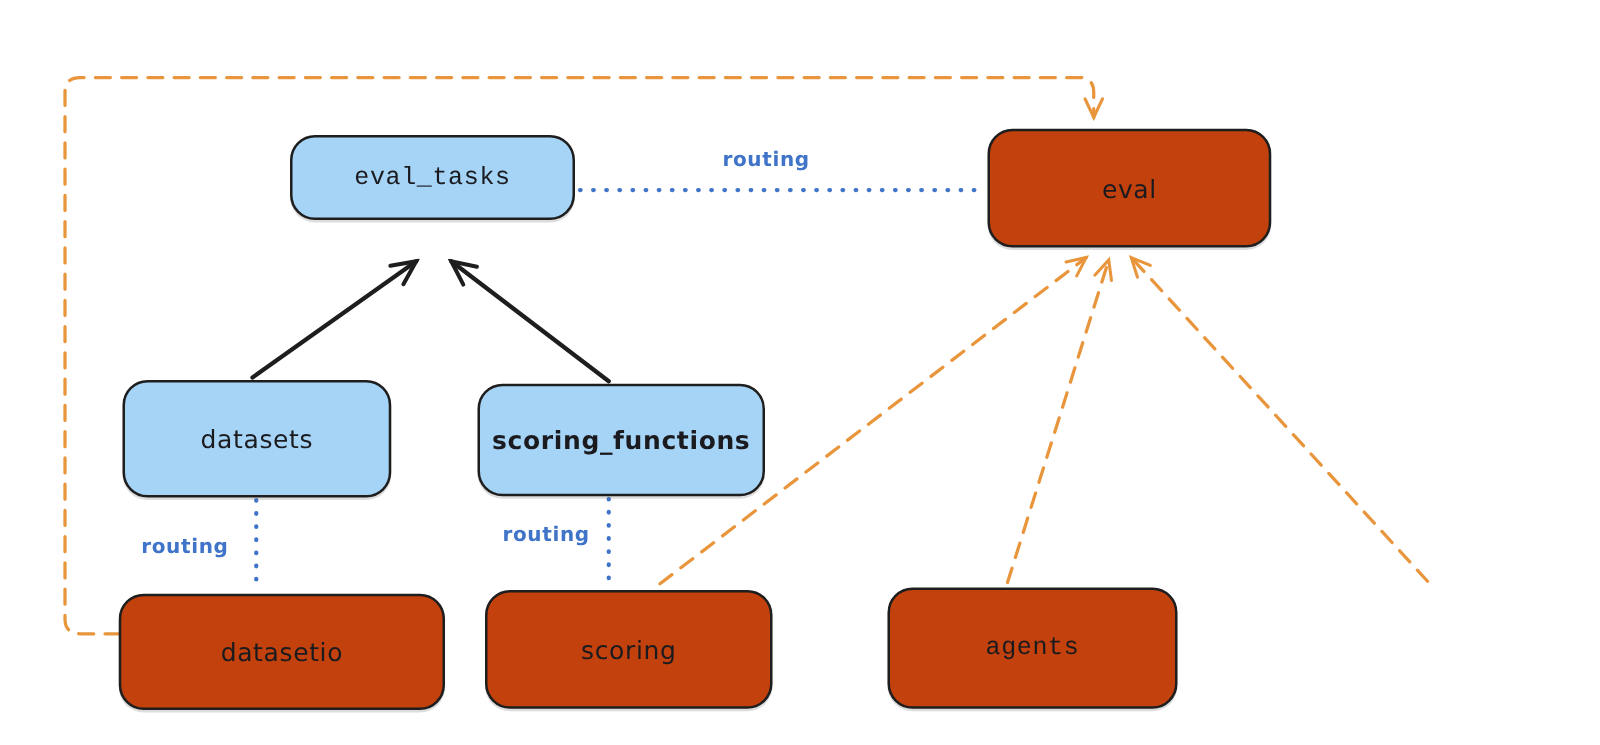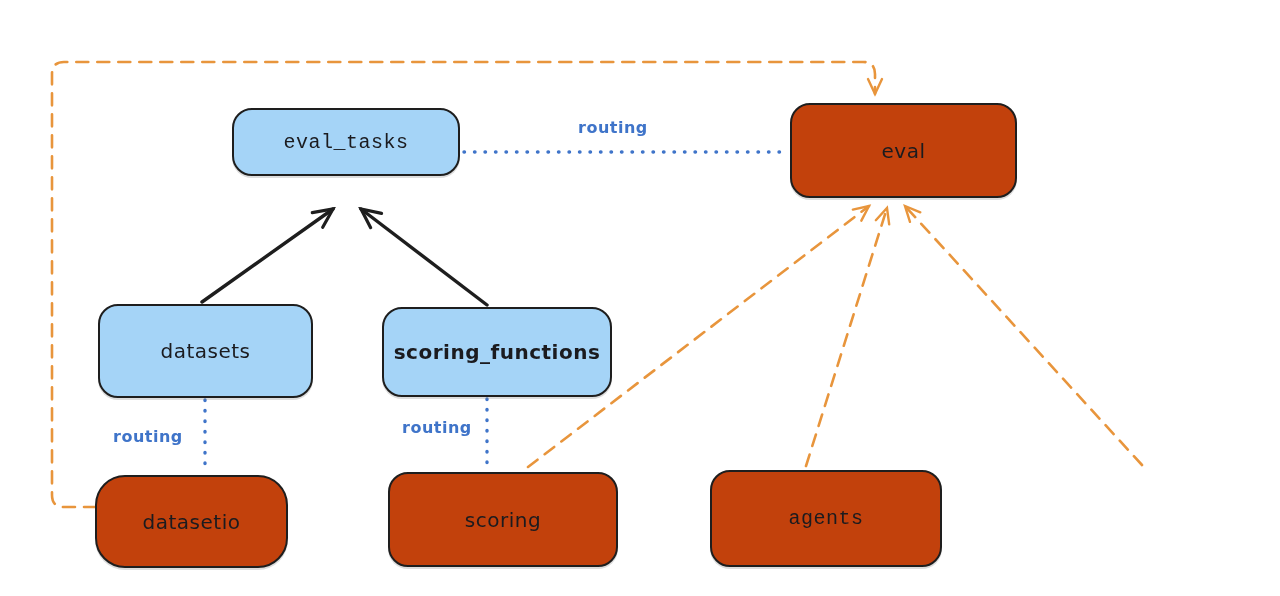--- a/index.html
+++ b/index.html
@@ -34,21 +34,21 @@
     color: #1b1b1f;
     box-shadow: 0 2px 0 rgba(120,120,120,0.25);
   }
   .node.blue  { background: #a5d4f7; }
   .node.green { background: #c2410c; }
 
   #n-eval-tasks        { left: 232px; top: 108px; width: 228px; height: 68px; font-family: Liberation Mono, monospace; }
   #n-eval              { left: 790px; top: 103px; width: 227px; height: 95px; }
   #n-datasets          { left:  98px; top: 304px; width: 215px; height: 94px; }
   #n-scoring-functions { left: 382px; top: 307px; width: 230px; height: 90px; font-weight: bold; }
-  #n-datasetio         { left:  95px; top: 475px; width: 193px; height: 93px; border-radius: 30px; }
+  #n-datasetio         { left:  95px; top: 475px; width: 261px; height: 93px; }
   #n-scoring           { left: 388px; top: 472px; width: 230px; height: 95px; }
   #n-agents            { left: 710px; top: 470px; width: 232px; height: 97px; font-family: Liberation Mono, monospace; }
   #n-inference         { left: 1025px; top: 468px; width: 230px; height: 97px; }
 
   .edge-label {
     position: absolute;
     color: #3f74c9;
     font-size: 16px;
     font-weight: 700;
     letter-spacing: 0.5px;

